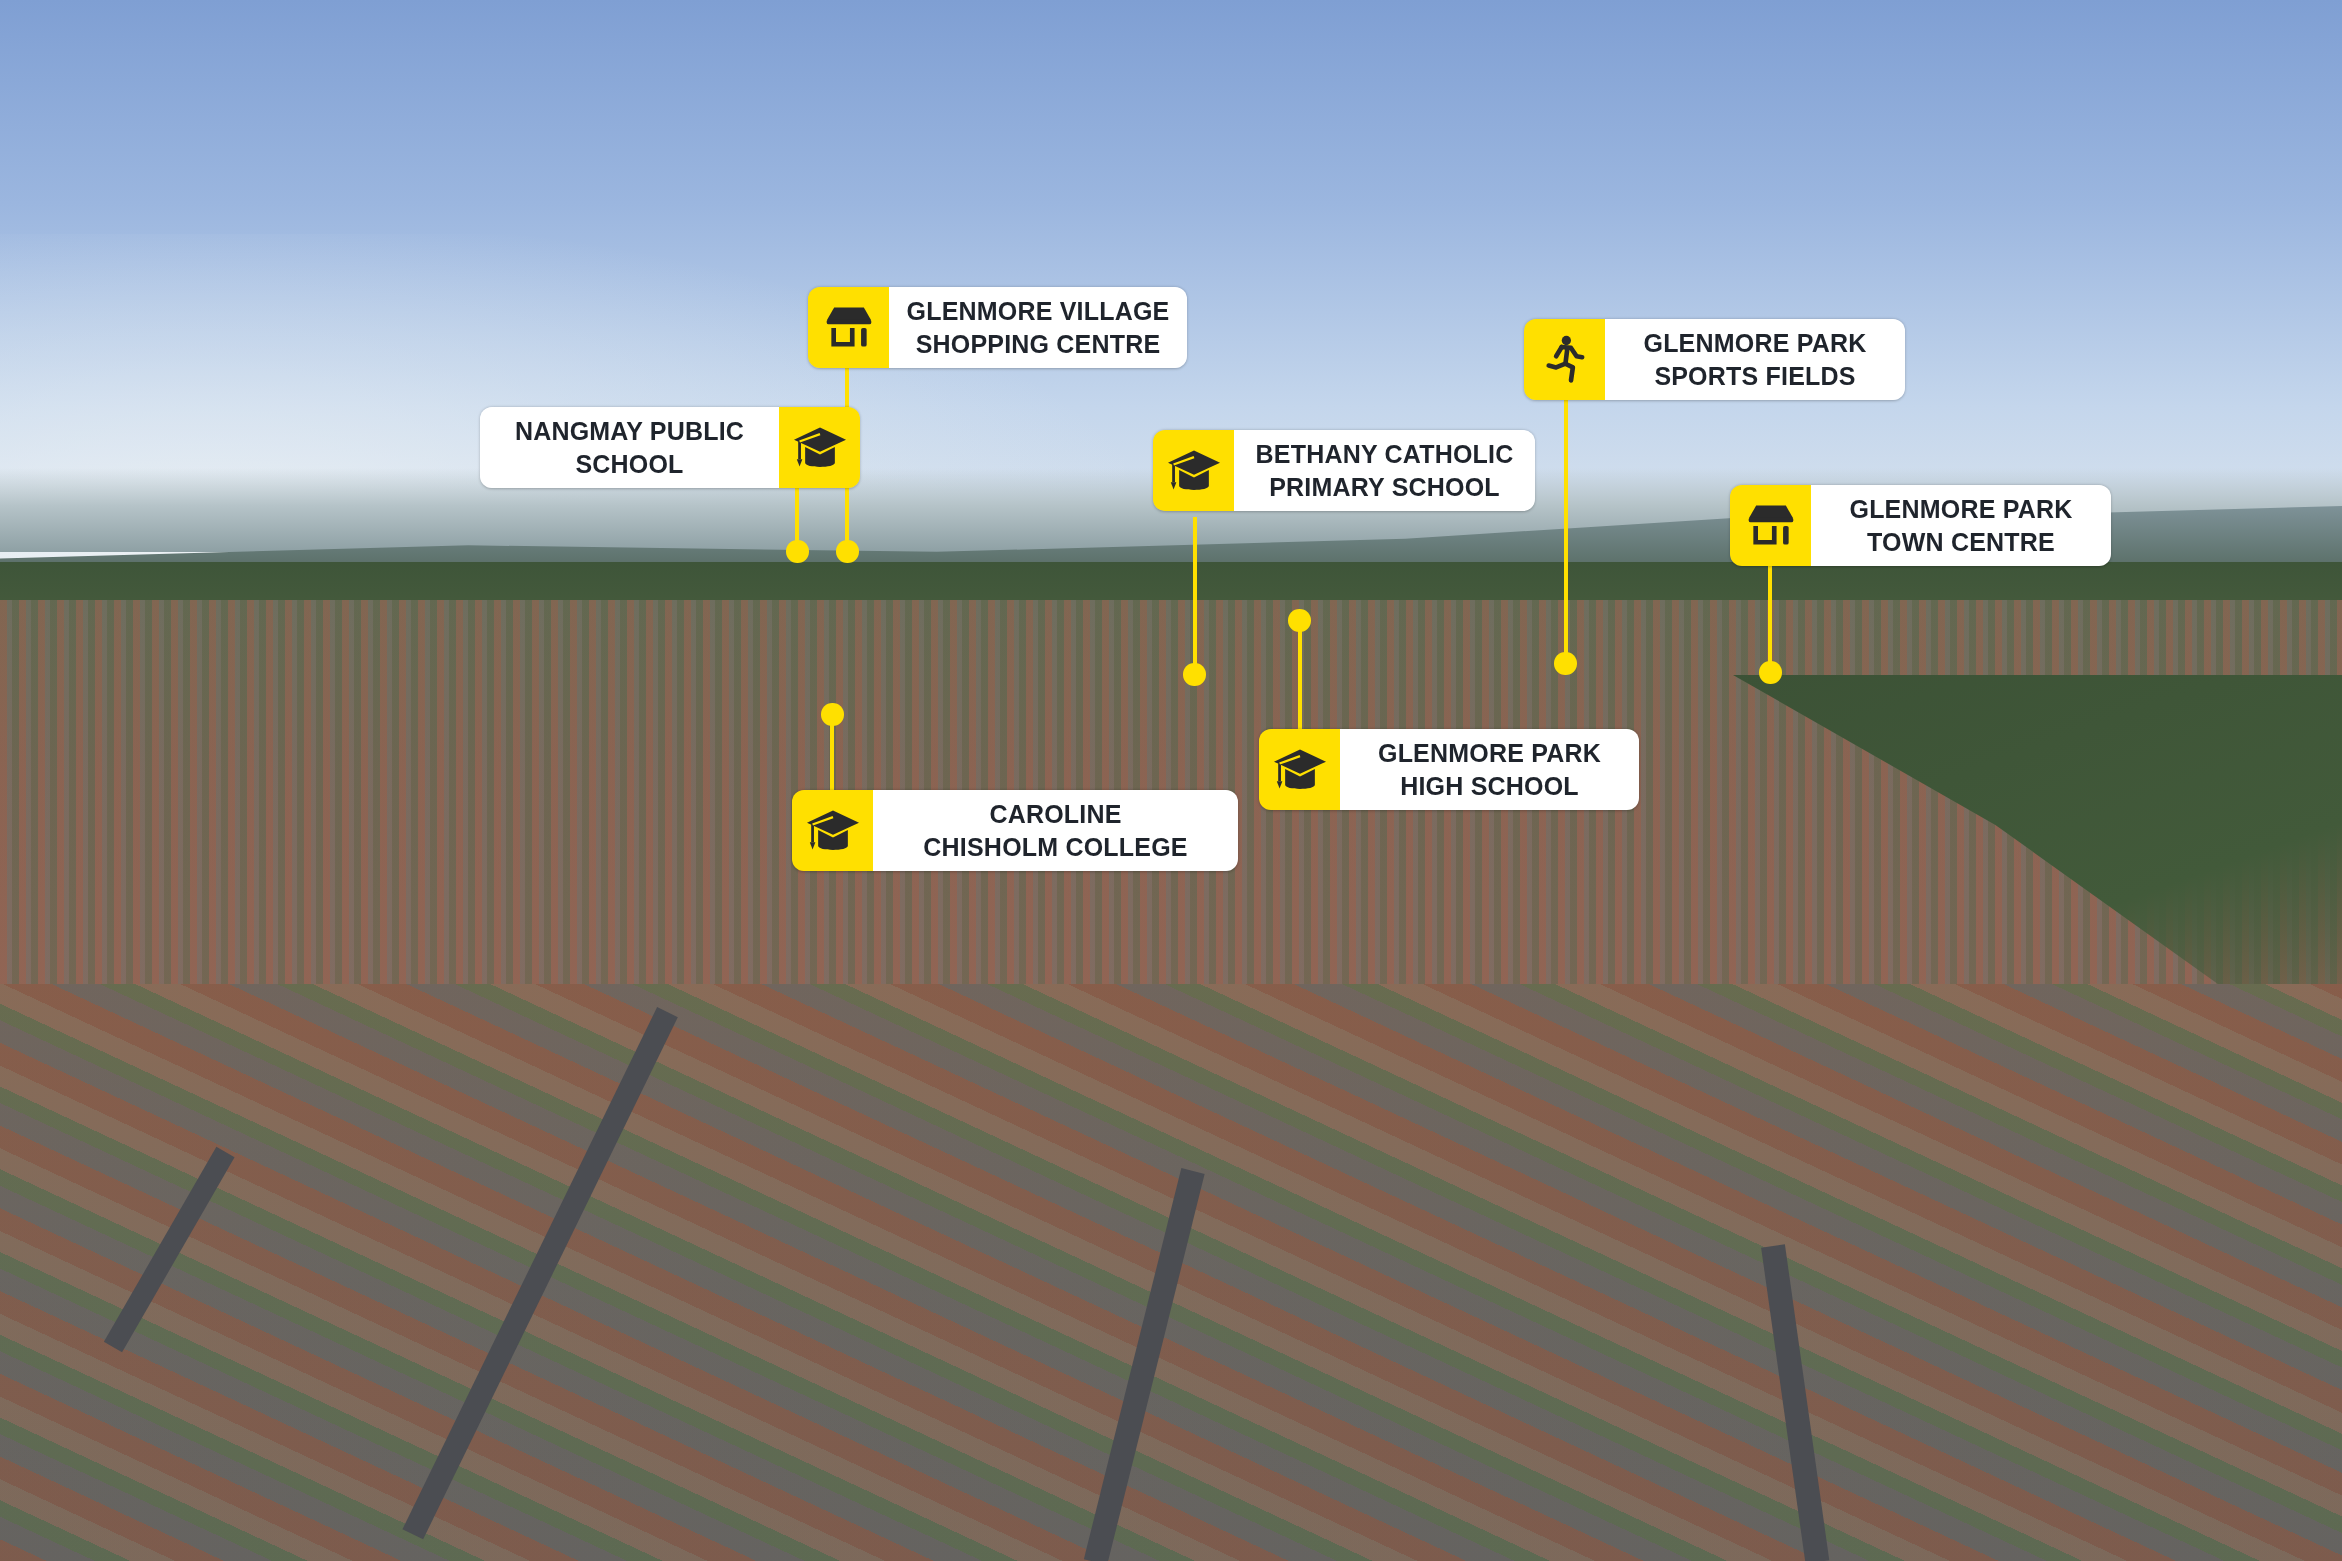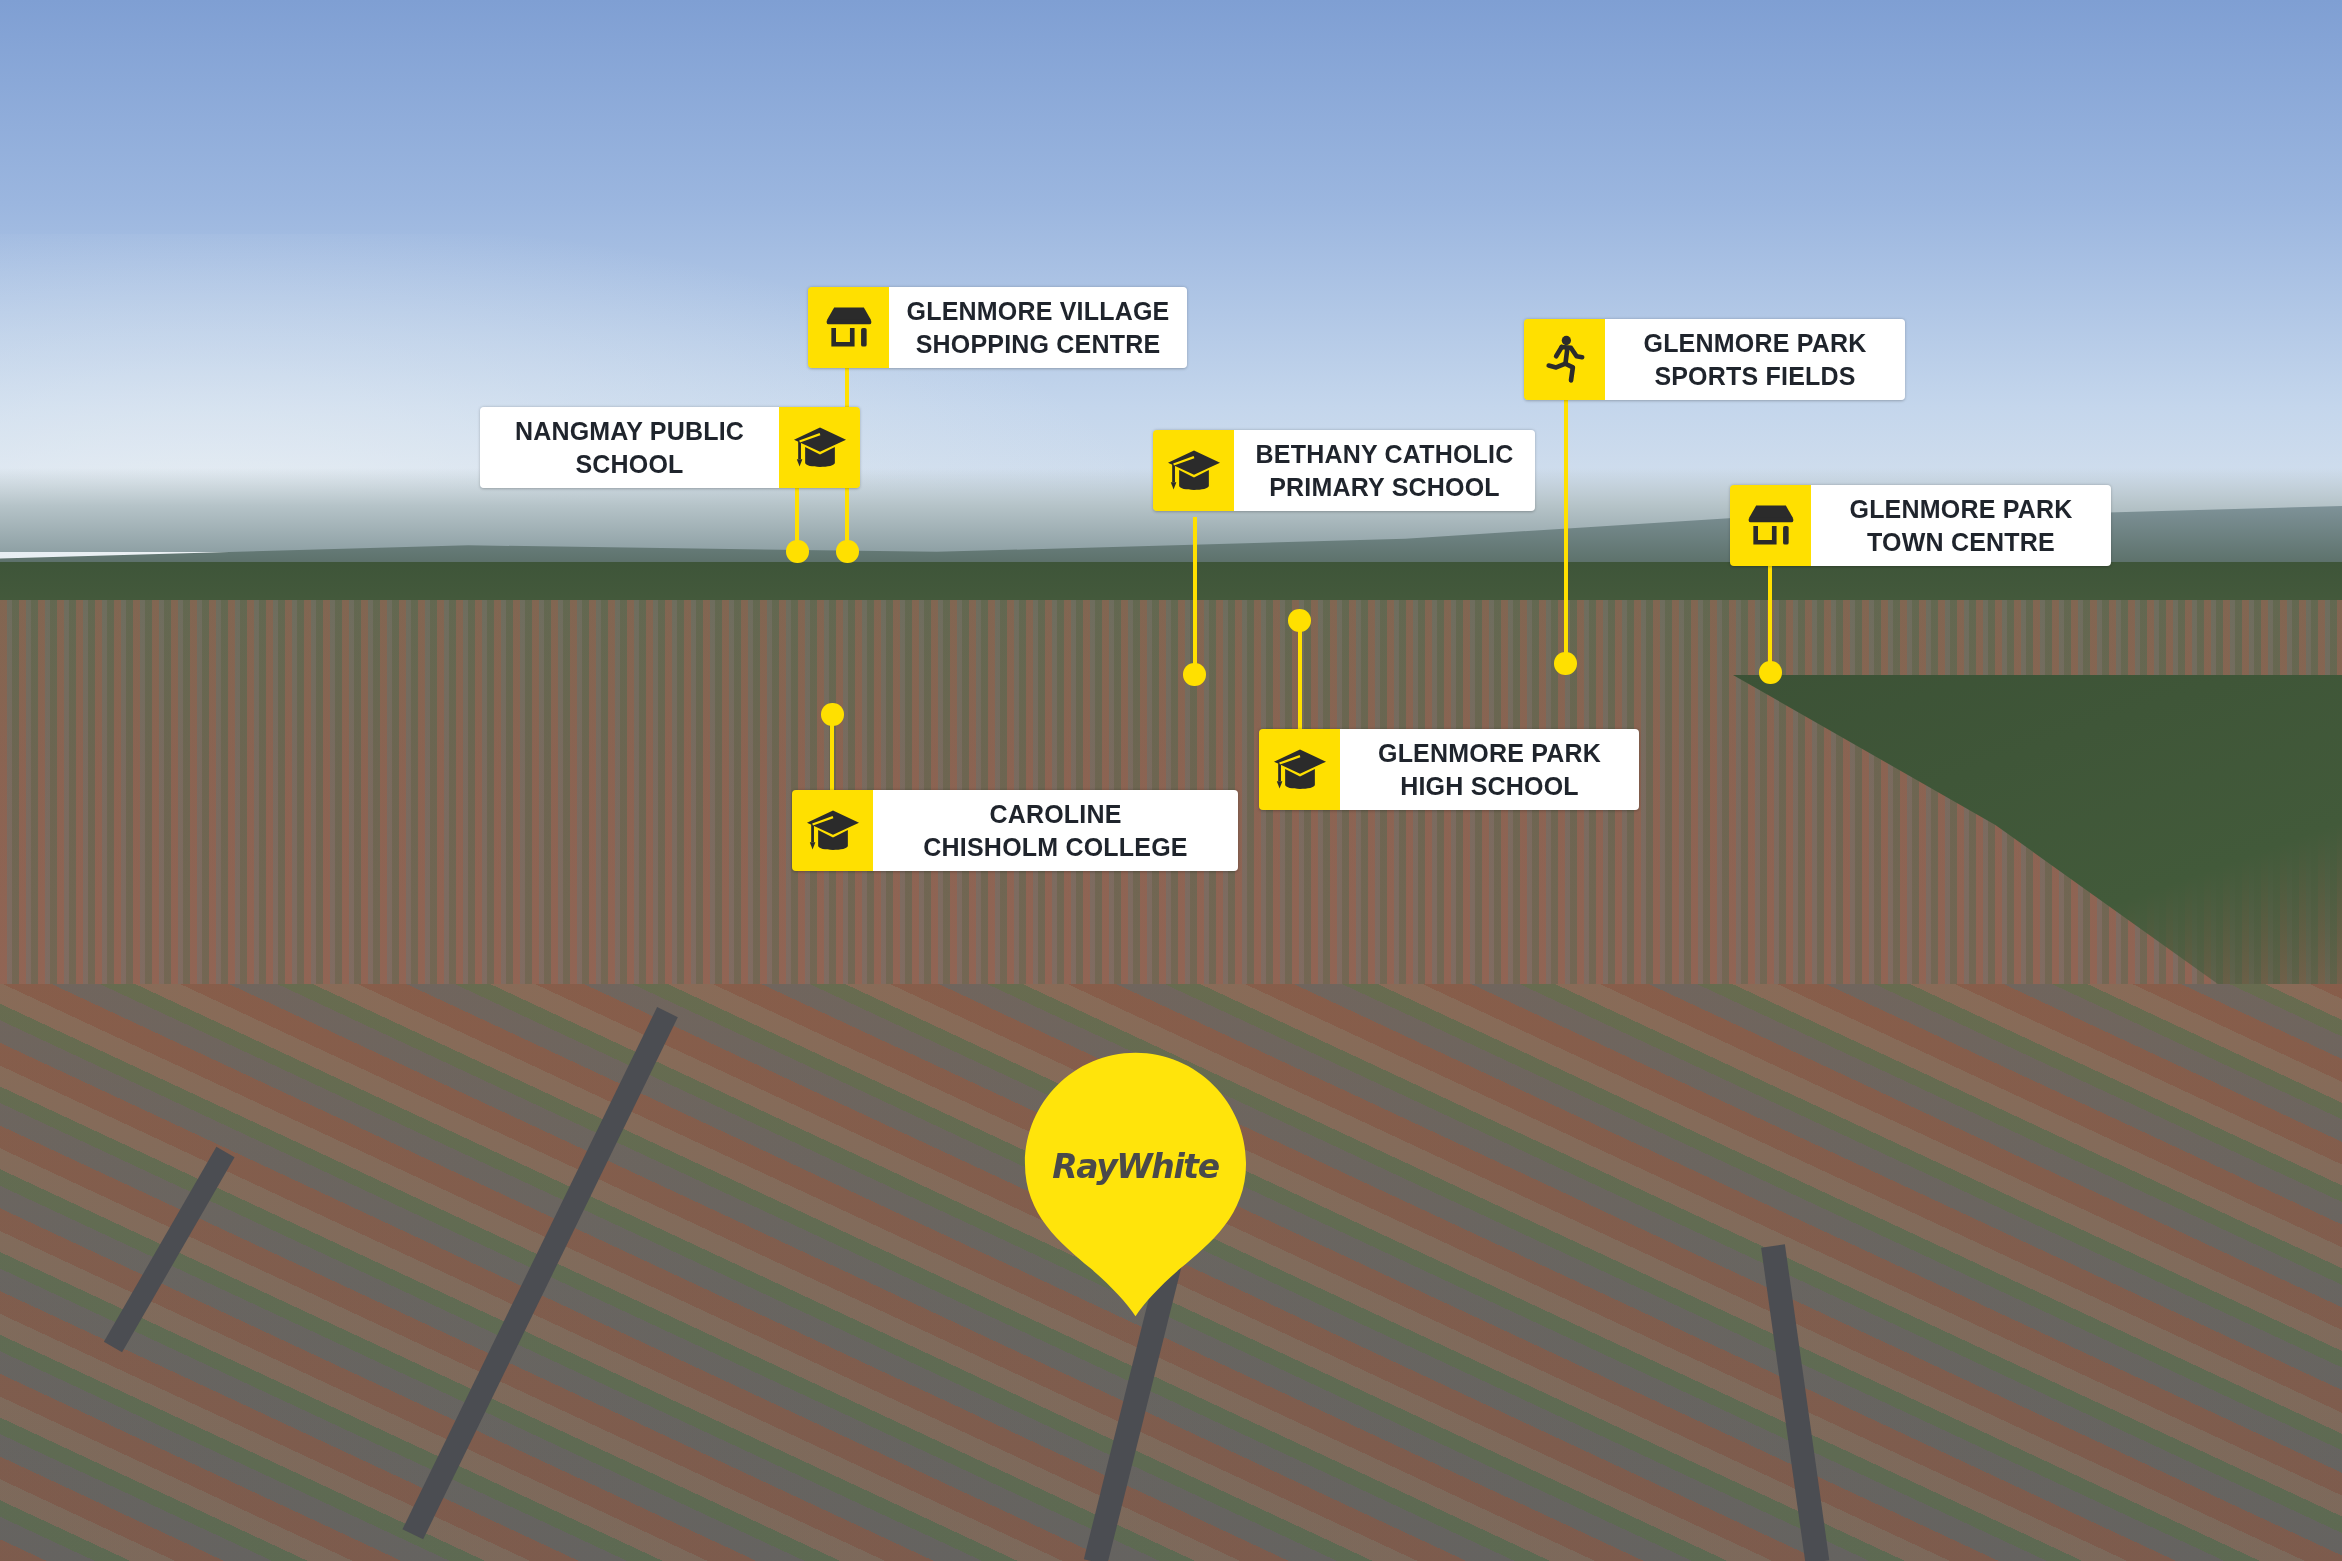--- a/index.html
+++ b/index.html
@@ -23,21 +23,21 @@
   .forest-right { position:absolute; left:1733px; top:675px; width:656px; height:375px;
     background: linear-gradient(160deg, #3c5236 0%, #425a3a 60%, rgba(66,90,58,0) 100%);
     clip-path: polygon(0 0, 100% 0, 100% 100%, 80% 90%, 40% 40%); }
   .suburb-near { position:absolute; left:0; top:984px; width:2342px; height:578px;
     background:
       repeating-linear-gradient(25deg, rgba(160,70,45,0.35) 0 20.6px, rgba(90,90,100,0.30) 20.6px 41px, rgba(70,110,60,0.35) 41px 56px, rgba(180,110,80,0.25) 56px 75px),
       linear-gradient(180deg, #7a6a5a 0%, #6f6a5f 50%, #6a675e 100%); }
   .road { position:absolute; background:#4b4d52; }
 
   
-  .callout { position:absolute; height:81px; display:flex; border-radius:4px; overflow:hidden;
+  .callout { position:absolute; height:81px; display:flex; border-radius:12px; overflow:hidden;
     box-shadow:0 0.9px 2.8px rgba(0,0,0,0.25); }
   .callout .icon-box { width:81px; height:81px; background:#ffe000; display:flex; align-items:center; justify-content:center; flex:0 0 81px; }
   .callout .text-box { flex:1; background:#ffffff; display:flex; align-items:center; justify-content:center; text-align:center;
     color:#1f242c; font-weight:bold; font-size:25px; line-height:33px; letter-spacing:0.2px; white-space:pre-line; padding:0 9.4px; }
   .stem { position:absolute; width:3.7px; background:#ffe000; }
   .dot { position:absolute; width:22.5px; height:22.5px; border-radius:50%; background:#ffe000; }
 
   .icon svg { display:block; }
 
   
@@ -174,20 +174,14 @@
           <path d="M14 27 V44 C14 50 46 50 46 44 V27 L30 35 Z" fill="#2b2b2b"></path>
           <path d="M8 21 V40" stroke="#2b2b2b" stroke-width="3"></path>
           <path d="M5 40 L8 48 L11 40 Z" fill="#2b2b2b"></path>
           <path d="M8 21 L30 13" stroke="#ffe000" stroke-width="2.5" fill="none"></path>
         </svg>
     </div>
     <div class="text-box">CAROLINE
 CHISHOLM COLLEGE</div>
   </div>
 
-  <div class="pin">
-    <svg width="225" height="267" viewBox="0 0 240 285">
-      <path d="M120 2 C55 2 2 55 2 120 C2 175 40 205 72 232 C95 252 110 268 120 283 C130 268 145 252 168 232 C200 205 238 175 238 120 C238 55 185 2 120 2 Z" fill="#ffe40b"></path>
-    </svg>
-    <div class="pin-label">RayWhite</div>
-  </div>
 </div>
 
 
 </body></html>

